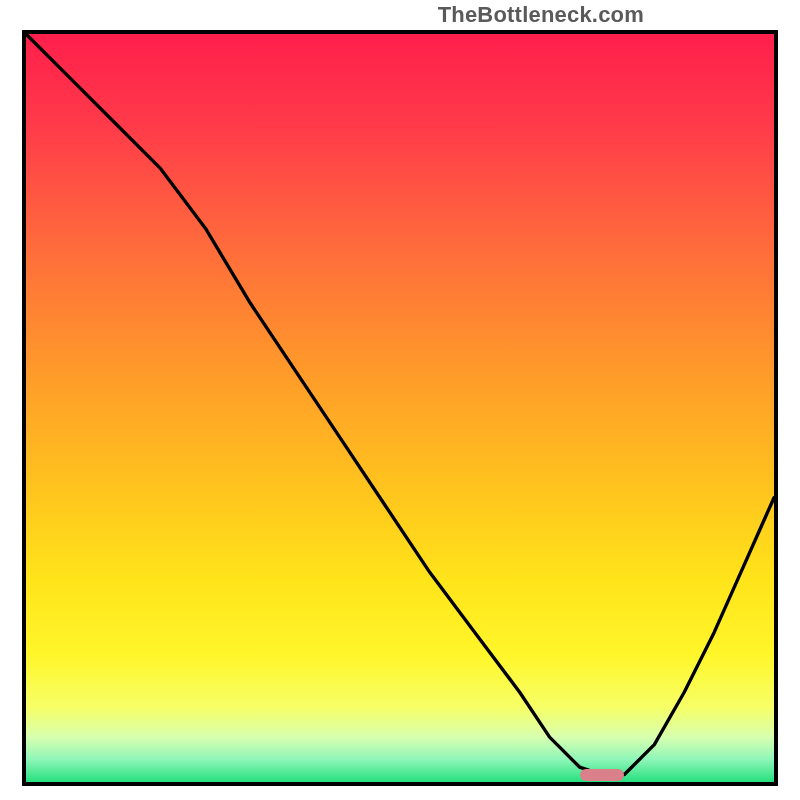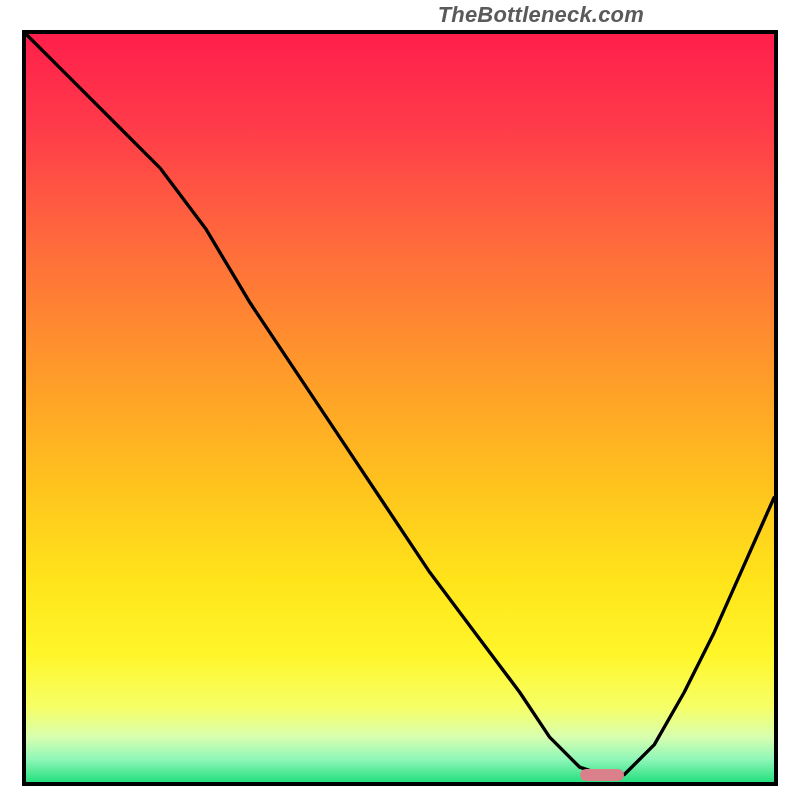--- a/index.html
+++ b/index.html
@@ -7,21 +7,20 @@
     padding: 0;
     width: 800px;
     height: 800px;
     background: #ffffff;
     font-family: Arial, Helvetica, sans-serif;
   }
   .root {
     position: relative;
     width: 656px;
     height: 800px;
-    font-style: italic;
   }
   .watermark {
     position: absolute;
     top: 2px;
     right: 12px;
     font-size: 22px;
     font-weight: 600;
     color: #5a5a5a;
     letter-spacing: 0.2px;
   }

